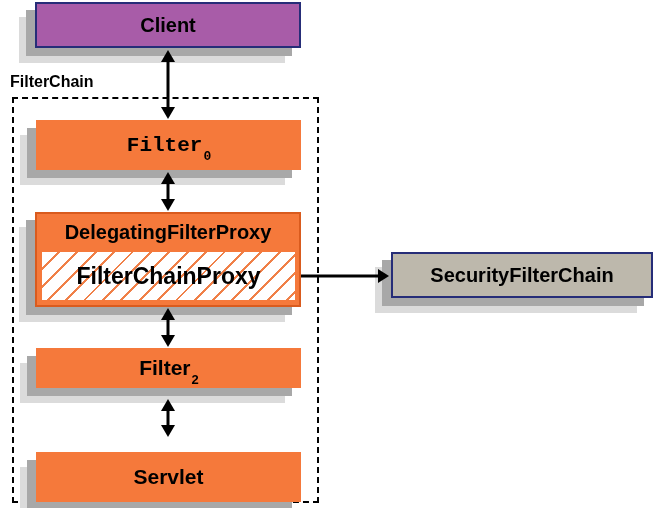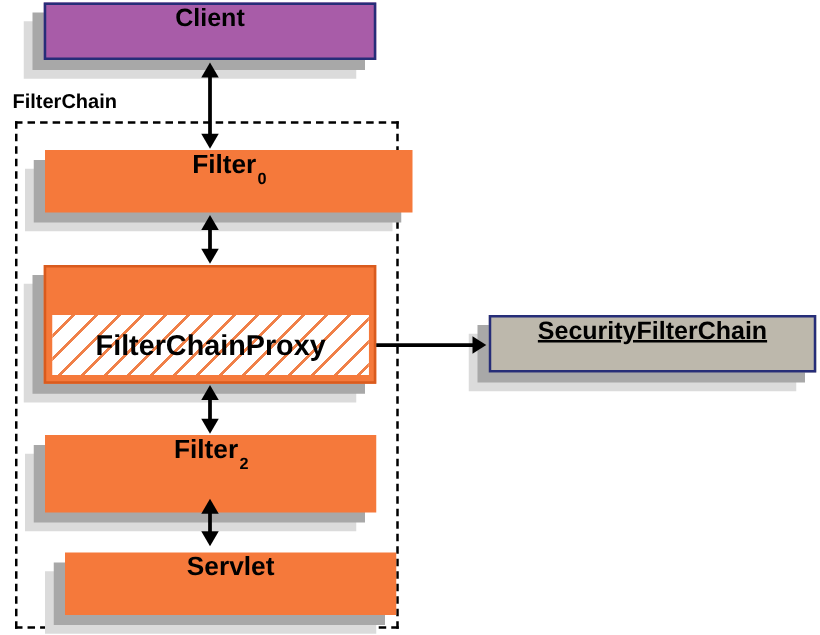--- a/index.html
+++ b/index.html
@@ -1,42 +1,42 @@
 <!DOCTYPE html>
 <html style="--purple: #a85ca8; --orange: #f5793b; --orange-border: #d95b1e; --navy: #262d78; --gray-fill: #bdb8ac; --shadow-dark: #a8a8a8; --shadow-light: #dbdbdb; --hatch: #f08048; --arrow: #000000;"><head>
 <meta charset="utf-8">
 <style>
   html,body{margin:0;padding:0;background:#fff;}
   #canvas{
     position:relative;width:656px;height:508px;background:#fff;overflow:hidden;
     font-family:"Liberation Sans",sans-serif;font-weight:bold;color:#000;
   }
   .box{
-    position:absolute;display:flex;align-items:flex-start;justify-content:center;
+    position:absolute;display:flex;align-items:center;justify-content:center;
     box-sizing:border-box;text-align:center;
     box-shadow:-9px 8px 0 0 var(--shadow-dark,#a8a8a8), -16px 15px 0 0 var(--shadow-light,#dbdbdb);
     z-index:2;
   }
   .client{
     left:35px;top:2px;width:266px;height:46px;
     background:var(--purple,#a85ca8);
     border:2px solid var(--navy,#262d78);
     font-size:20px;
   }
   .dashed-container{
     position:absolute;left:12px;top:97px;width:307px;height:406px;
     border:2px dashed #000;box-sizing:border-box;z-index:1;
   }
   .group-label{
     position:absolute;left:10px;top:73px;font-size:16px;z-index:2;
   }
   .orange{background:var(--orange,#f5793b);font-size:21px;}
-  .filter0{left:36px;top:120px;width:294px;height:50px;}
-  .filter2{left:36px;top:348px;width:265px;height:62px;}
-  .servlet{left:36px;top:442px;width:265px;height:50px;margin-left:16px;}
+  .filter0{left:36px;top:120px;width:265px;height:50px;font-family:Liberation Mono, monospace;}
+  .filter2{left:36px;top:348px;width:265px;height:40px;}
+  .servlet{left:36px;top:452px;width:265px;height:50px;}
   .delegating{
     left:35px;top:212px;width:266px;height:95px;
     background:var(--orange,#f5793b);
     border:2px solid var(--orange-border,#d95b1e);
     display:block;font-size:20px;
   }
   .delegating-title{
     position:absolute;left:0;top:7px;width:100%;text-align:center;
   }
   .inner-hatched{
@@ -46,21 +46,20 @@
       var(--hatch,#f08048) 11px,var(--hatch,#f08048) 13px);
     background-color:#fff;
     display:flex;align-items:center;justify-content:center;
     font-size:23px;box-sizing:border-box;
   }
   .security{
     left:391px;top:252px;width:262px;height:46px;
     background:var(--gray-fill,#bdb8ac);
     border:2px solid var(--navy,#262d78);
     font-size:20px;
-    text-decoration:underline;
   }
   sub.subscript{font-size:13px;line-height:0;position:relative;top:4px;left:1px;font-weight:bold;}
   #arrows{position:absolute;left:0;top:0;width:656px;height:508px;z-index:5;pointer-events:none;}
   #arrows line{stroke:var(--arrow,#000);stroke-width:3;}
   #arrows polygon{fill:var(--arrow,#000);}
 </style>
 </head>
 <body>
 
 <div id="canvas">
@@ -71,20 +70,21 @@
 
   <div class="group-label">FilterChain</div>
 
   <div class="dashed-container"></div>
 
   <div class="box orange filter0">
     <span><span>Filter</span><sub class="subscript">0</sub></span>
   </div>
 
   <div class="box delegating">
+    <div class="delegating-title">DelegatingFilterProxy</div>
     <div class="inner-hatched">
       <span>FilterChainProxy</span>
     </div>
   </div>
 
   <div class="box orange filter2">
     <span><span>Filter</span><sub class="subscript">2</sub></span>
   </div>
 
   <div class="box orange servlet">

